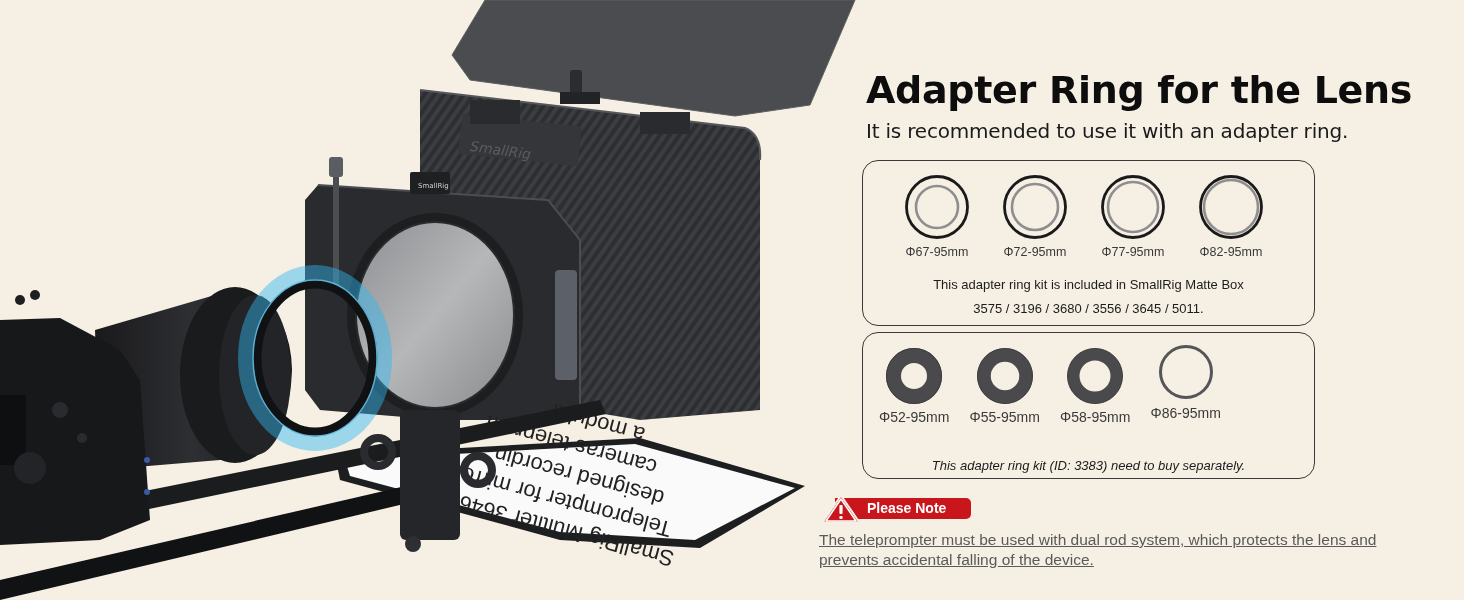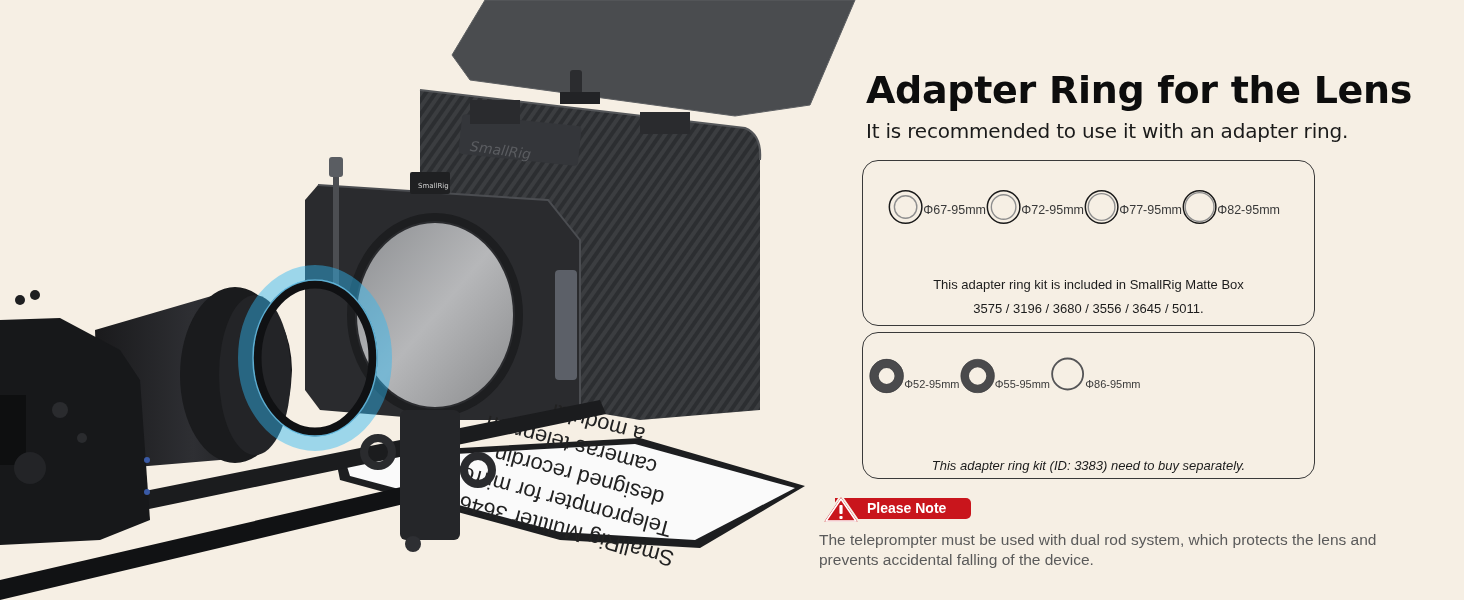--- a/index.html
+++ b/index.html
@@ -29,29 +29,29 @@
     .box {
       position: absolute; border: 1.2px solid #3a3a3a; border-radius: 16px;
     }
     .box-1 { left: 862px; top: 160px; width: 453px; height: 166px; }
     .box-2 { left: 862px; top: 332px; width: 453px; height: 147px; }
 
     .ring-row { position: absolute; display: flex; }
     .ring-row-1 { left: 25px; top: 13px; gap: 0; }
     .ring-row-2 { left: 6px; top: 14px; }
 
-    .ring-item { display: flex; flex-direction: row; align-items: center; }
+    .ring-item { display: flex; flex-direction: column; align-items: center; }
     .ring-row-1 .ring-item { width: 98px; }
     .ring-row-2 .ring-item { width: 90.5px; }
 
     .ring-label {
       font-size: 12.5px; color: #3a3a3a; margin-top: 5px; white-space: nowrap;
       font-family: "Liberation Sans", sans-serif;
     }
-    .ring-row-2 .ring-label { font-size: 11px; margin-top: 16px; }
+    .ring-row-2 .ring-label { font-size: 14px; margin-top: 4px; }
 
     .box-text {
       position: absolute; left: 0; width: 100%; text-align: center;
       font-size: 13px; color: #1c1c1c; line-height: 24px;
       font-family: "Liberation Sans", sans-serif;
     }
     .box-1 .box-text { top: 112px; }
     .box-2 .box-text { top: 121px; font-style: italic; }
 
     .note-badge {
@@ -65,20 +65,21 @@
     .note-badge .warn { position: absolute; left: 0; top: 0; }
     .note-badge .note-label {
       position: absolute; left: 46px; top: 6px;
       color: #fff; font-weight: bold; font-size: 14px; white-space: nowrap;
       font-family: Liberation Sans, sans-serif;
     }
     .note-text {
       position: absolute; left: 819px; top: 530px; width: 620px;
       font-size: 15.5px; line-height: 20px; color: #5a5a5a;
       font-family: "Liberation Sans", sans-serif;
+      text-decoration: underline;
     }
   </style>
 </head>
 <body>
 
 <div class="stage">
 
   <div class="product">
     <svg width="860" height="600" viewBox="0 0 860 600">
       <defs>
@@ -232,20 +233,27 @@
         <span class="ring-label">Φ52-95mm</span>
       </div>
       <div class="ring-item">
         <svg width="58" height="58" viewBox="0 0 58 58">
           <circle cx="29" cy="29" r="21" fill="none" stroke="#4a4a4c" stroke-width="13.5"></circle>
           <circle cx="29" cy="29" r="27.5" fill="none" stroke="#3d3d3f" stroke-width="1"></circle>
         </svg>
         <span class="ring-label">Φ55-95mm</span>
       </div>
       <div class="ring-item">
+        <svg width="58" height="58" viewBox="0 0 58 58">
+          <circle cx="29" cy="29" r="21.5" fill="none" stroke="#4a4a4c" stroke-width="12"></circle>
+          <circle cx="29" cy="29" r="27.5" fill="none" stroke="#3d3d3f" stroke-width="1"></circle>
+        </svg>
+        <span class="ring-label">Φ58-95mm</span>
+      </div>
+      <div class="ring-item">
         <svg width="58" height="58" viewBox="0 0 58 58" style="margin-top:-4px">
           <circle cx="29" cy="29" r="25.5" fill="none" stroke="#555557" stroke-width="3"></circle>
         </svg>
         <span class="ring-label">Φ86-95mm</span>
       </div>
     </div>
     <div class="box-text">This adapter ring kit (ID: 3383) need to buy separately.</div>
   </div>
 
   <div class="note-badge">

